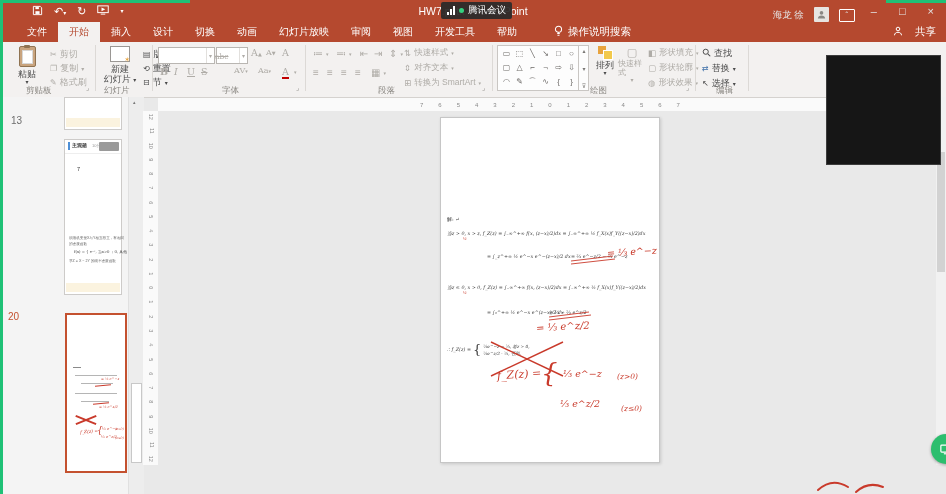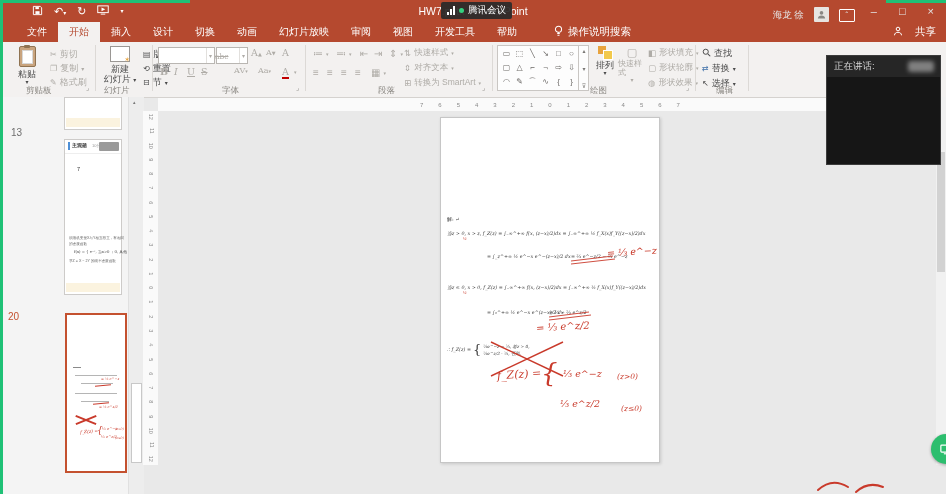--- a/index.html
+++ b/index.html
@@ -381,21 +381,21 @@
     <span class="glabel" style="left:716px">编辑</span>
     <div class="gsep" style="left:748px"></div>
   </div>
 
   <div class="thumbpanel">
 
     <div class="thumb" style="left:61px;top:0;width:58px;height:33px">
       <div class="wmband" style="bottom:2px"></div>
     </div>
 
-    <span class="snum" style="left:8px;top:30px">13</span>
+    <span class="snum" style="left:8px;top:18px">13</span>
     <div class="thumb" style="left:61px;top:42px;width:58px;height:156px">
       <div style="position:absolute;left:3px;top:2px;width:2px;height:8px;background:#4D8FD6"></div>
       <span style="position:absolute;left:7px;top:2px;font-size:5px;font-weight:bold;color:#333">主观题</span>
       <span style="position:absolute;left:27px;top:3px;font-size:4px;color:#999">10分</span>
       <div style="position:absolute;right:2px;top:2px;width:20px;height:9px;background:#9A9A9A;border-radius:1px;text-align:center">
         <span style="font-size:4px;color:#fff;line-height:9px">⚙</span>
         <span style="font-size:4px;color:#fff;line-height:9px">设置</span>
       </div>
       <div style="position:absolute;left:0;top:13px;right:0;height:1px;background:#EEE"></div>
       <span style="position:absolute;left:12px;top:26px;font-size:5.5px;color:#333">7</span>
@@ -518,24 +518,20 @@
       <path d="M50 224 L122 258 M50 258 L122 224" stroke="#C93A2B" stroke-width="1.4" fill="none"></path>
     </svg>
   </div>
 
 
   <svg class="ab" style="left:806px;top:474px;z-index:25;pointer-events:none" width="110" height="20" viewBox="0 0 110 20">
     <path d="M12 16 q14 -13 30 -3 M50 18 q12 -11 27 -5" stroke="#C93A2B" stroke-width="2" fill="none" stroke-linecap="round"></path>
   </svg>
 
   <div class="meetpanel">
-    <div class="mphead">
-      <span class="lbl">正在讲话:</span>
-      <span class="mpblur"></span>
-    </div>
   </div>
 
   <div class="greenball">
     <svg width="12" height="11" viewBox="0 0 14 12">
         <rect x="1" y="1" width="12" height="8" rx="1" fill="none" stroke="#fff" stroke-width="1.4"></rect>
         <path d="M4.5 11h5" stroke="#fff" stroke-width="1.4"></path>
       </svg>
   </div>
 
   <div class="greenstrip" style="left:0;top:0;width:3px;height:494px"></div>

